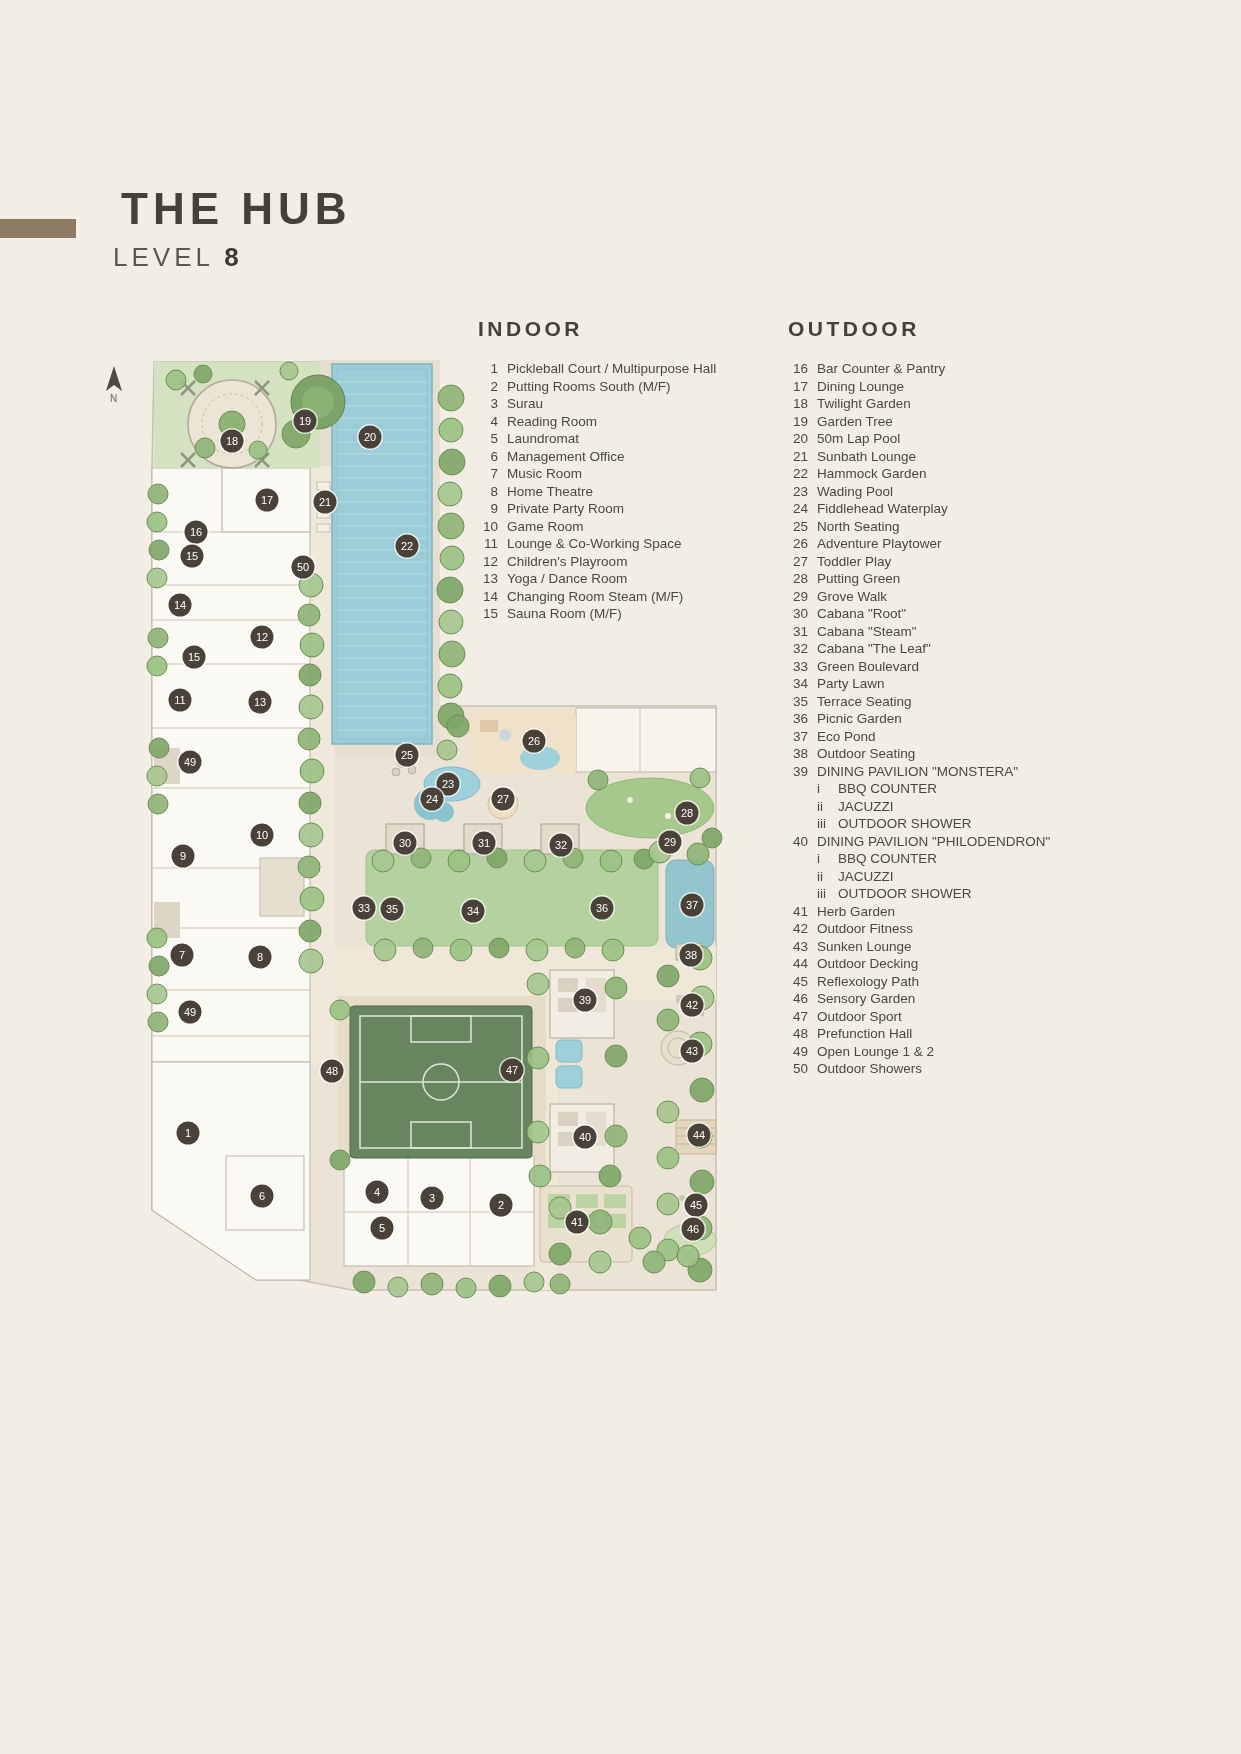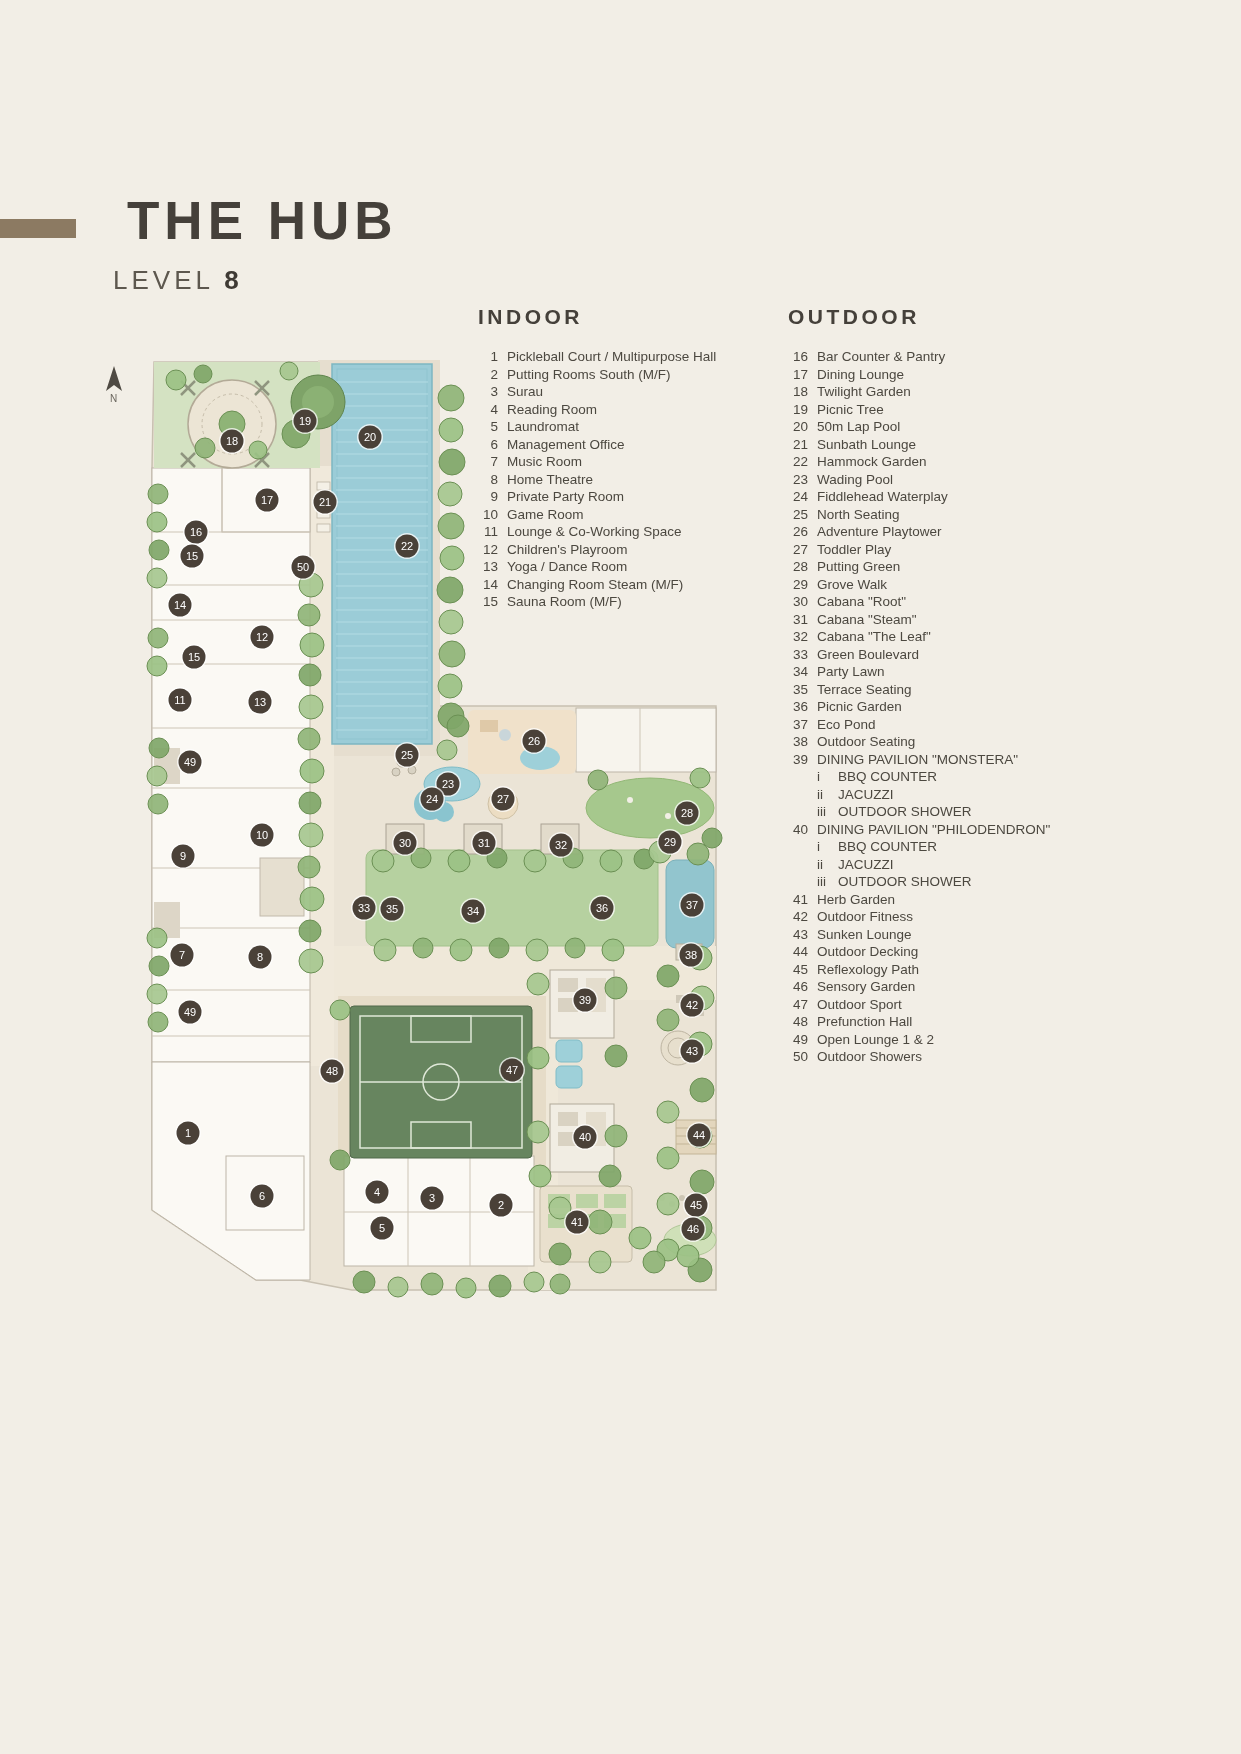--- a/index.html
+++ b/index.html
@@ -2,21 +2,21 @@
 <html><head>
 <meta charset="utf-8">
 <style>
   html,body{margin:0;padding:0}
   body{
     width:1241px;height:1754px;position:relative;overflow:hidden;
     background:#f2eee6;font-family:"Liberation Sans",sans-serif;color:#4c4840;
   }
   .accent-bar{position:absolute;left:0;top:219px;width:76px;height:19px;background:#8c7a62}
   .title-block{position:absolute;left:113px;top:176px}
-  .title-block h1{margin:14px;font-size:53px;letter-spacing:5px;font-weight:700;color:#45403a}
+  .title-block h1{margin:8px;font-size:44px;letter-spacing:5px;font-weight:700;color:#45403a}
   .level{margin-top:3px;font-size:26px;letter-spacing:4px;color:#5d574e;font-weight:400}
   .level b{color:#3f3a34;font-weight:700}
 
   .north{position:absolute;left:101px;top:366px;width:26px;text-align:center}
   .north svg{display:block;margin:0 auto}
   .north .nlabel{display:block;font-size:10px;color:#6b665e;margin-top:1px;letter-spacing:1px}
 
   .plan{position:absolute;left:140px;top:350px;width:600px;height:960px}
   .plan > svg{position:absolute;left:0;top:0;width:100%;height:100%}
   #markers{position:absolute;left:0;top:0;width:100%;height:100%}
@@ -25,21 +25,21 @@
     background:#4a4138;color:#fff;font-size:11px;font-weight:400;
     display:flex;align-items:center;justify-content:center;
     transform:translate(-50%,-50%);
     box-shadow:0 0 0 1.5px rgba(255,255,255,.75);
     line-height:1;
   }
 
   .legend{position:absolute}
   .legend-indoor{left:478px;top:305px;width:320px}
   .legend-outdoor{left:788px;top:305px;width:360px}
-  .legend h2{margin:0 0 19px;font-size:21px;letter-spacing:3.5px;color:#45403a;font-weight:600}
+  .legend h2{margin:12px 0 19px;font-size:21px;letter-spacing:3.5px;color:#45403a;font-weight:600}
   .lrow{display:flex;font-size:13.5px;line-height:17.5px;color:#4c4840}
   .lnum{width:20px;text-align:right;margin-right:9px;flex:none}
   .llbl{flex:1}
   .subrow{padding-left:29px}
   .subrow .lnum{width:17px;text-align:left;margin-right:4px}
 </style>
 </head>
 <body>
 
 <div class="accent-bar"></div>
@@ -474,21 +474,21 @@
       <div class="lrow">
         <span class="lnum">17</span>
         <span class="llbl">Dining Lounge</span>
       </div>
       <div class="lrow">
         <span class="lnum">18</span>
         <span class="llbl">Twilight Garden</span>
       </div>
       <div class="lrow">
         <span class="lnum">19</span>
-        <span class="llbl">Picnic Tree</span>
+        <span class="llbl">Garden Tree</span>
       </div>
       <div class="lrow">
         <span class="lnum">20</span>
         <span class="llbl">50m Lap Pool</span>
       </div>
       <div class="lrow">
         <span class="lnum">21</span>
         <span class="llbl">Sunbath Lounge</span>
       </div>
       <div class="lrow">

